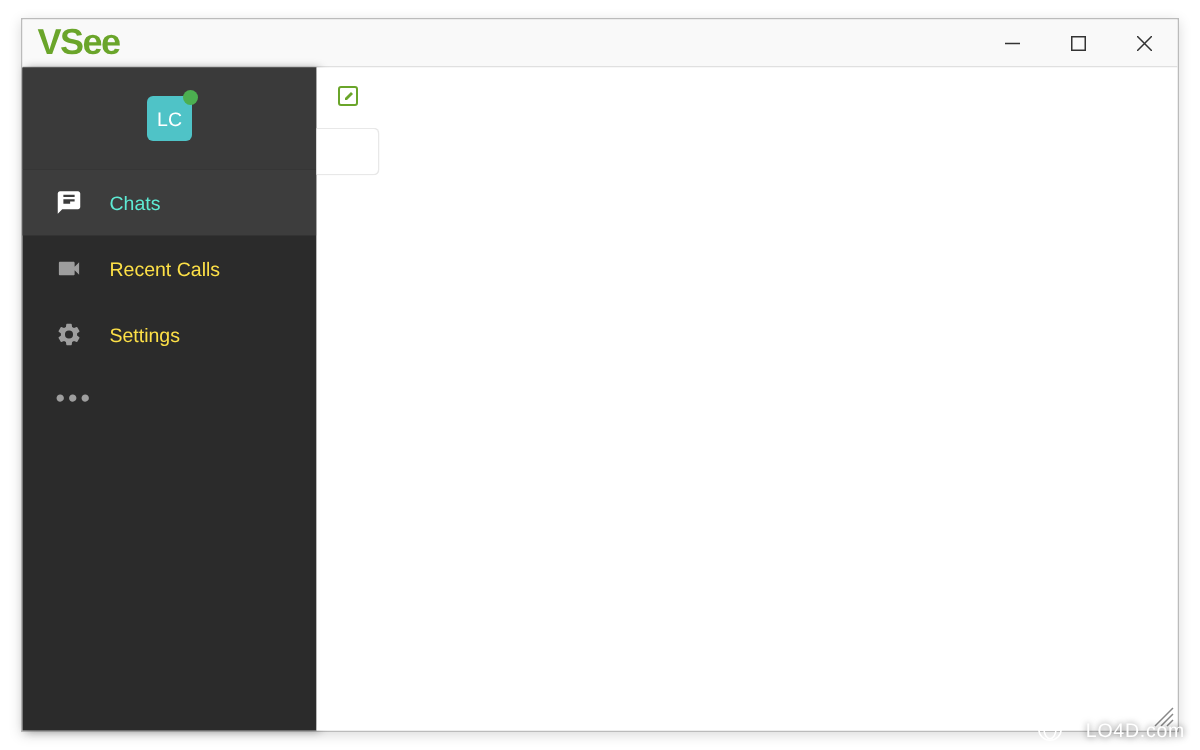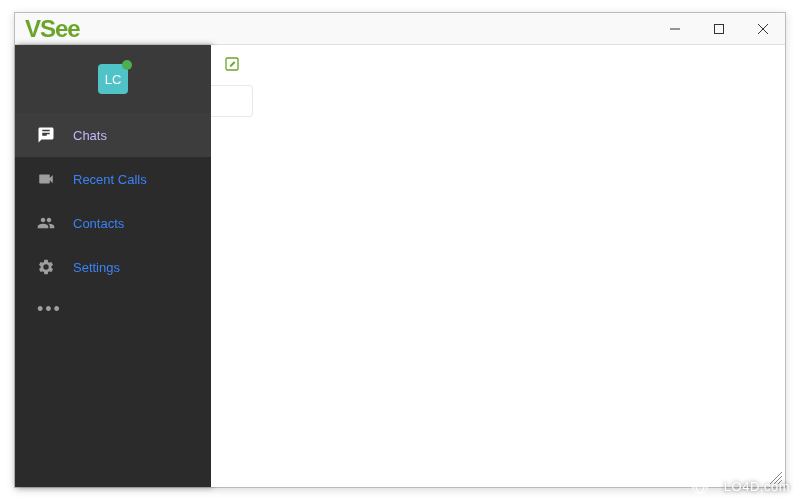--- a/index.html
+++ b/index.html
@@ -73,24 +73,24 @@
       border-radius: 50%;
     }
     
     .nav-item {
       display: flex;
       align-items: center;
       height: 44px;
       padding-left: 22px;
       gap: 18px;
       font-size: 13px;
-      color: #3b82f6;
+      color: #fde047;
       cursor: pointer;
     }
-    .nav-item.active { background: #3d3d3d; color: #c4b5fd; }
+    .nav-item.active { background: #3d3d3d; color: #5eead4; }
     .nav-icon { width: 18px; height: 18px; display: flex; align-items: center; justify-content: center; flex: 0 0 18px; }
     .nav-icon svg { width: 18px; height: 18px; fill: #9e9e9e; }
     .nav-item.active .nav-icon svg { fill: #fff; }
     
     .more { padding-left: 22px; height: 40px; display: flex; align-items: center; color: #9e9e9e; font-size: 18px; letter-spacing: 2px; cursor: pointer; }
     
     .content {
       flex: 1;
       position: relative;
       background: #fff;
@@ -190,28 +190,20 @@
 
         <div class="nav-item">
           <span class="nav-icon">
             <svg viewBox="0 0 24 24">
                 <path d="M17 10.5V7c0-.55-.45-1-1-1H4c-.55 0-1 .45-1 1v10c0 .55.45 1 1 1h12c.55 0 1-.45 1-1v-3.5l4 4v-11l-4 4z"></path>
               </svg>
           </span>
           <span>Recent Calls</span>
         </div>
 
-        <div class="nav-item">
-          <span class="nav-icon">
-            <svg viewBox="0 0 24 24">
-                <path d="M16 11c1.66 0 2.99-1.34 2.99-3S17.66 5 16 5s-3 1.34-3 3 1.34 3 3 3zm-8 0c1.66 0 2.99-1.34 2.99-3S9.66 5 8 5 5 6.34 5 8s1.34 3 3 3zm0 2c-2.33 0-7 1.17-7 3.5V19h14v-2.5c0-2.33-4.67-3.5-7-3.5zm8 0c-.29 0-.62.02-.97.05 1.16.84 1.97 1.97 1.97 3.45V19h6v-2.5c0-2.33-4.67-3.5-7-3.5z"></path>
-              </svg>
-          </span>
-          <span>Contacts</span>
-        </div>
 
         <div class="nav-item">
           <span class="nav-icon">
             <svg viewBox="0 0 24 24">
                 <path d="M19.14 12.94c.04-.3.06-.61.06-.94 0-.32-.02-.64-.07-.94l2.03-1.58a.49.49 0 0 0 .12-.61l-1.92-3.32a.49.49 0 0 0-.59-.22l-2.39.96a7.03 7.03 0 0 0-1.62-.94l-.36-2.54a.488.488 0 0 0-.48-.41h-3.84c-.24 0-.44.17-.48.41l-.36 2.54c-.59.24-1.13.57-1.62.94l-2.39-.96a.49.49 0 0 0-.59.22L2.74 8.87c-.12.21-.07.47.12.61l2.03 1.58c-.05.3-.07.63-.07.94 0 .31.02.64.07.94l-2.03 1.58a.49.49 0 0 0-.12.61l1.92 3.32c.12.22.37.29.59.22l2.39-.96c.5.38 1.03.7 1.62.94l.36 2.54c.04.24.24.41.48.41h3.84c.24 0 .44-.17.48-.41l.36-2.54a7.03 7.03 0 0 0 1.62-.94l2.39.96c.22.08.47 0 .59-.22l1.92-3.32c.12-.22.07-.47-.12-.61l-2.03-1.58zM12 15.6A3.6 3.6 0 0 1 8.4 12 3.6 3.6 0 0 1 12 8.4a3.6 3.6 0 0 1 3.6 3.6 3.6 3.6 0 0 1-3.6 3.6z"></path>
               </svg>
           </span>
           <span>Settings</span>
         </div>
 

